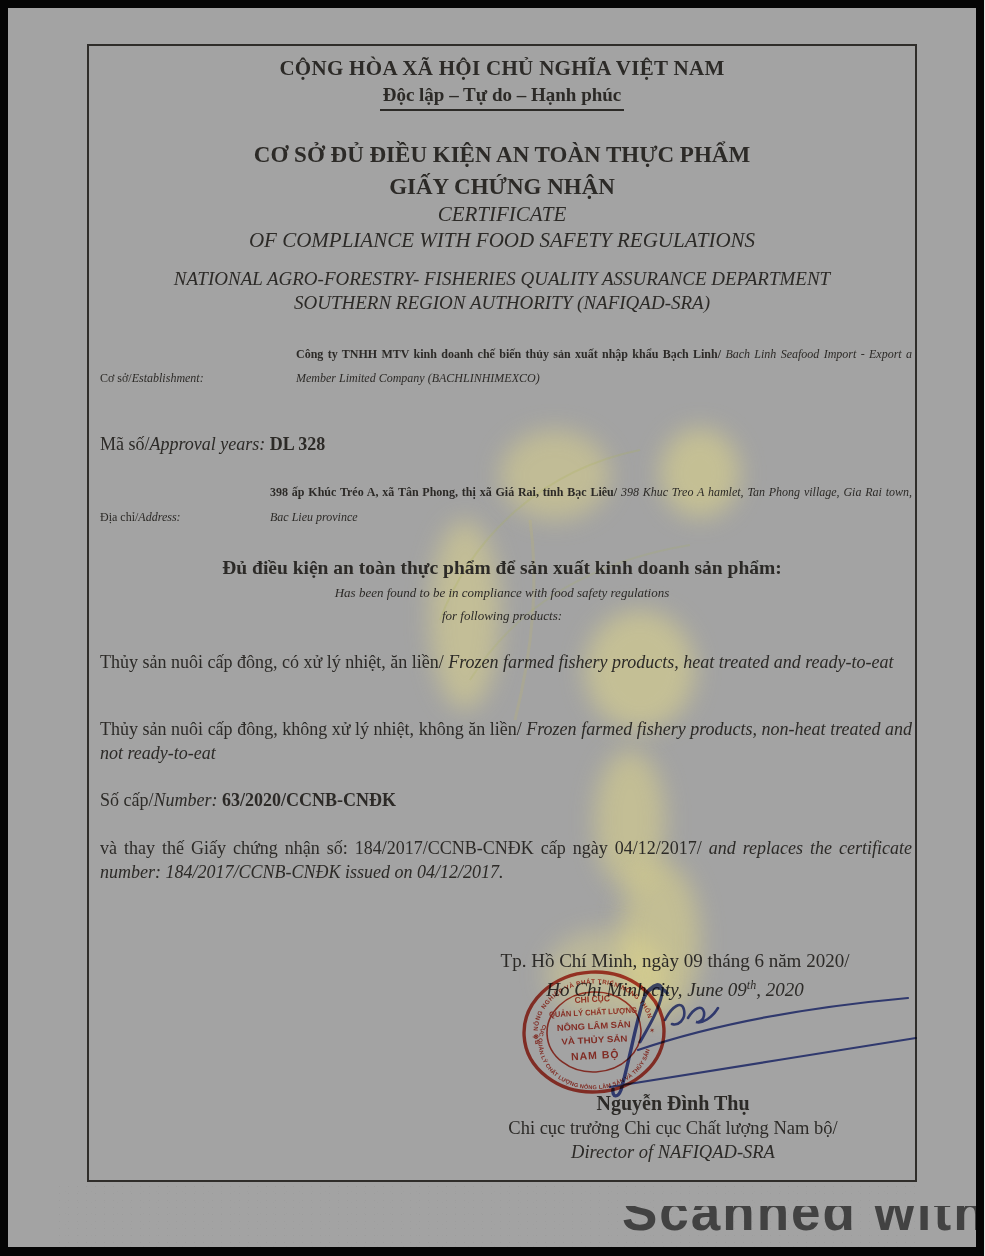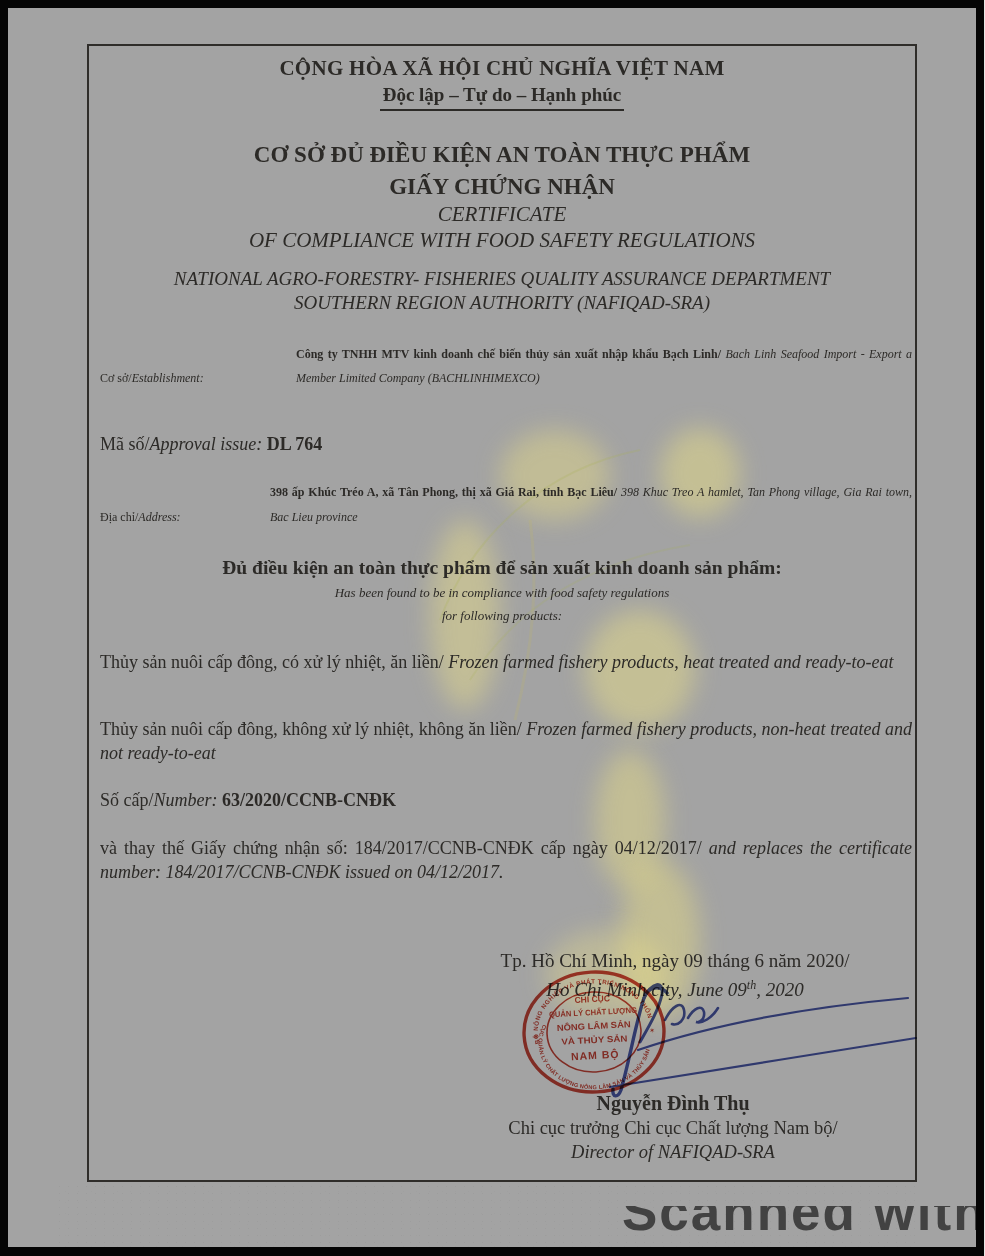--- a/index.html
+++ b/index.html
@@ -97,22 +97,22 @@
     <div class="lbl" style="flex-basis:196px;">
       <span>Cơ sở/</span><span class="it">Establishment:</span>
     </div>
     <div class="val">
       <span class="bd">Công ty TNHH MTV kinh doanh chế biến thủy sản xuất nhập khẩu Bạch Linh/</span>
       <span class="it">Bach Linh Seafood Import - Export a Member Limited Company (BACHLINHIMEXCO)</span>
     </div>
   </div>
 
   <p class="line-p" style="top:432px;">
-    <span>Mã số/</span><span class="it">Approval issue:</span>
-    <span class="bd">DL 764</span>
+    <span>Mã số/</span><span class="it">Approval years:</span>
+    <span class="bd">DL 328</span>
   </p>
 
   <div class="row" style="top:480px;line-height:25px;">
     <div class="lbl" style="flex-basis:170px;">
       <span>Địa chỉ/</span><span class="it">Address:</span>
     </div>
     <div class="val">
       <span class="bd">398 ấp Khúc Tréo A, xã Tân Phong, thị xã Giá Rai, tỉnh Bạc Liêu/</span>
       <span class="it">398 Khuc Treo A hamlet, Tan Phong village, Gia Rai town, Bac Lieu province</span>
     </div>

